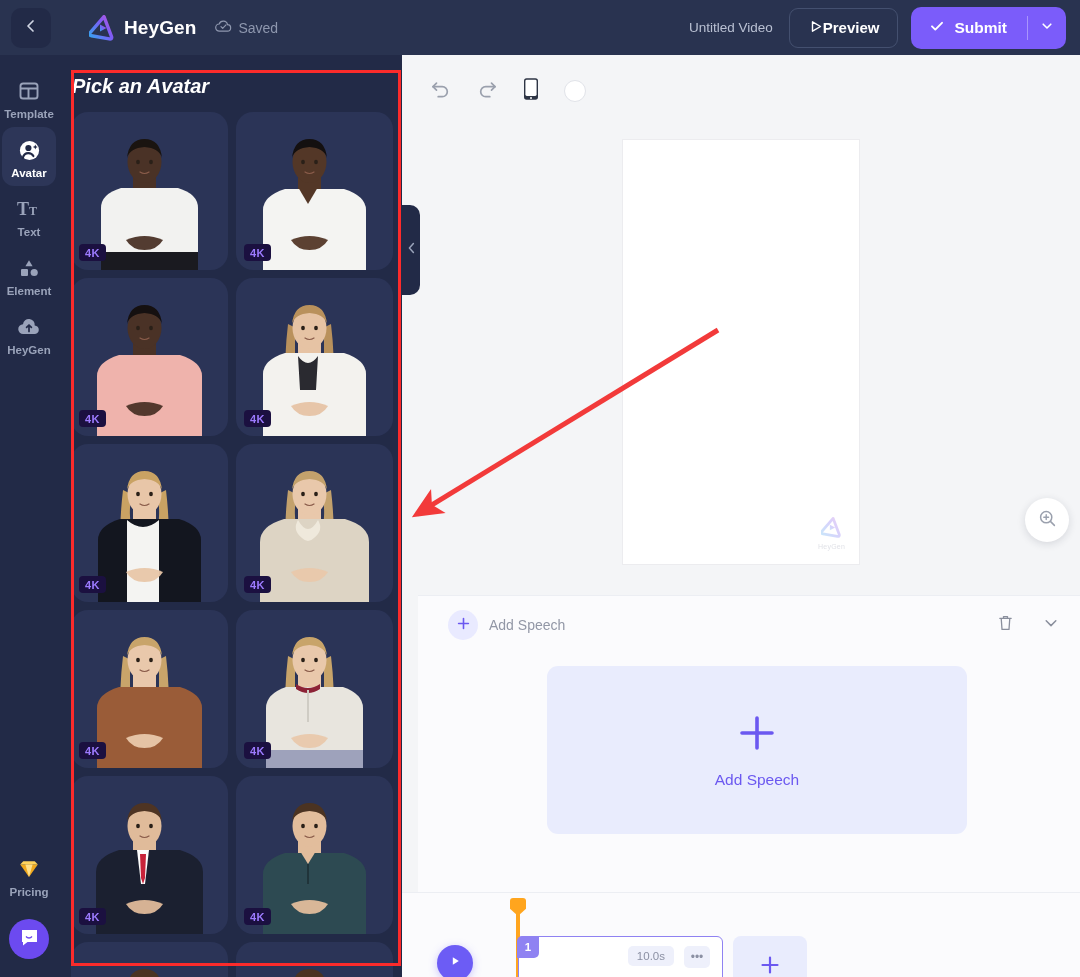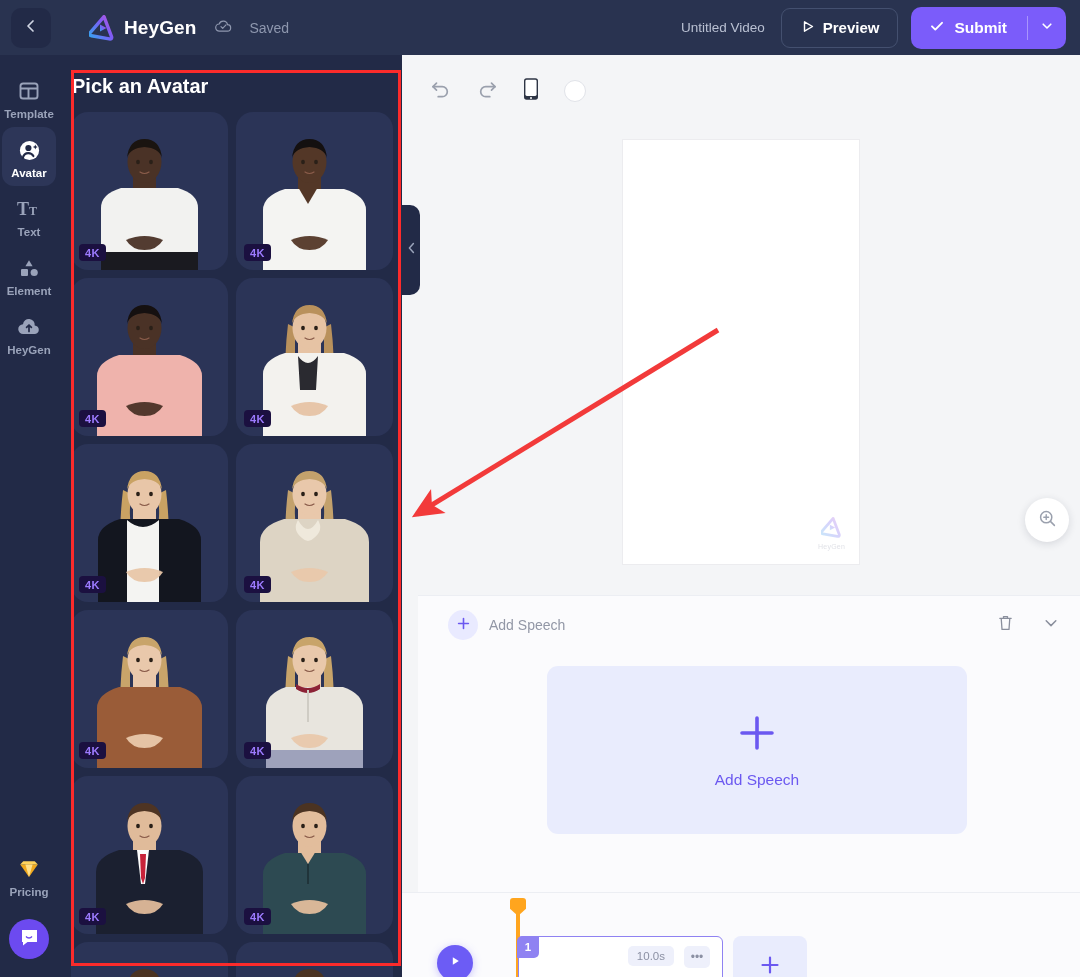--- a/index.html
+++ b/index.html
@@ -18,26 +18,26 @@
   }
   .back-btn {
     width: 40px; height: 40px; margin-left: 11px; border-radius: 10px;
     background: #222a47; display: flex; align-items: center; justify-content: center;
     cursor: pointer;
   }
   .back-btn svg { stroke: #cfd4e2; }
   .logo-wrap { display: flex; align-items: center; margin-left: 38px; gap: 9px; }
   .logo-mark { width: 26px; height: 26px; }
   .logo-text { color: #fff; font-size: 19px; font-weight: bold; letter-spacing: .1px; }
-  .saved { display: flex; align-items: center; gap: 17px; margin-left: 19px; }
+  .saved { display: flex; align-items: center; gap: 6px; margin-left: 19px; }
   .saved-label { color: #8e97ae; font-size: 14px; }
   .spacer { flex: 1; }
   .video-title { color: #b9c0d2; font-size: 13.5px; margin-right: 16px; }
   .preview-btn {
-    display: flex; align-items: center; gap: 8px;
+    display: flex; align-items: center; 
     height: 40px; padding: 0 18px; border: 1px solid #44506f; border-radius: 9px;
     color: #fff; font-size: 15px; font-weight: bold; cursor: pointer; background: transparent;
   }
   .submit-group {
     display: flex; align-items: center; height: 42px; margin-left: 13px; margin-right: 14px;
     background: #7b5cfa; border-radius: 10px; overflow: hidden; cursor: pointer;
   }
   .submit-main { display: flex; align-items: center; gap: 9px; padding: 0 20px 0 18px; height: 42px; }
   .submit-label { color: #fff; font-size: 15.5px; font-weight: bold; }
   .submit-div { width: 1px; height: 24px; background: rgba(255,255,255,.35); }
@@ -62,21 +62,21 @@
     width: 40px; height: 40px; border-radius: 50%; background: #6c4af0;
     margin: 14px auto 18px; display: flex; align-items: center; justify-content: center; cursor: pointer;
   }
 
   
   .panel {
     position: absolute; left: 58px; top: 55px; width: 344px; height: 922px;
     background: #222a47; z-index: 15; overflow: hidden;
   }
   .panel-title {
-    color: #fff; font-size: 20px; font-weight: bold; padding: 20px 0 14px 14px;
+    color: #fff; font-size: 20px; font-weight: bold; padding: 20px 0 14px 14px; font-style: italic;
   }
   .avatar-grid {
     display: grid; grid-template-columns: repeat(2, 157px); gap: 8px;
     padding: 0 0 0 13px;
   }
   .avatar-card {
     position: relative; width: 157px; height: 158px; border-radius: 17px;
     background: #2b3457; overflow: hidden; cursor: pointer;
   }
   .avatar-card .person { position: absolute; left: 0; bottom: 0; width: 157px; height: 142px; }

